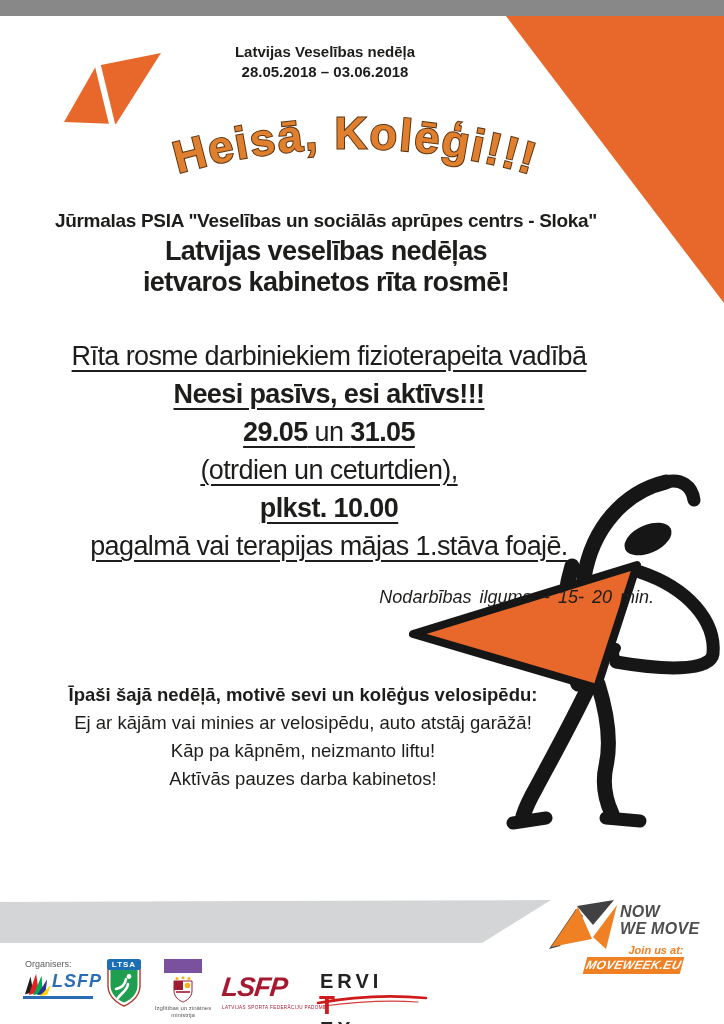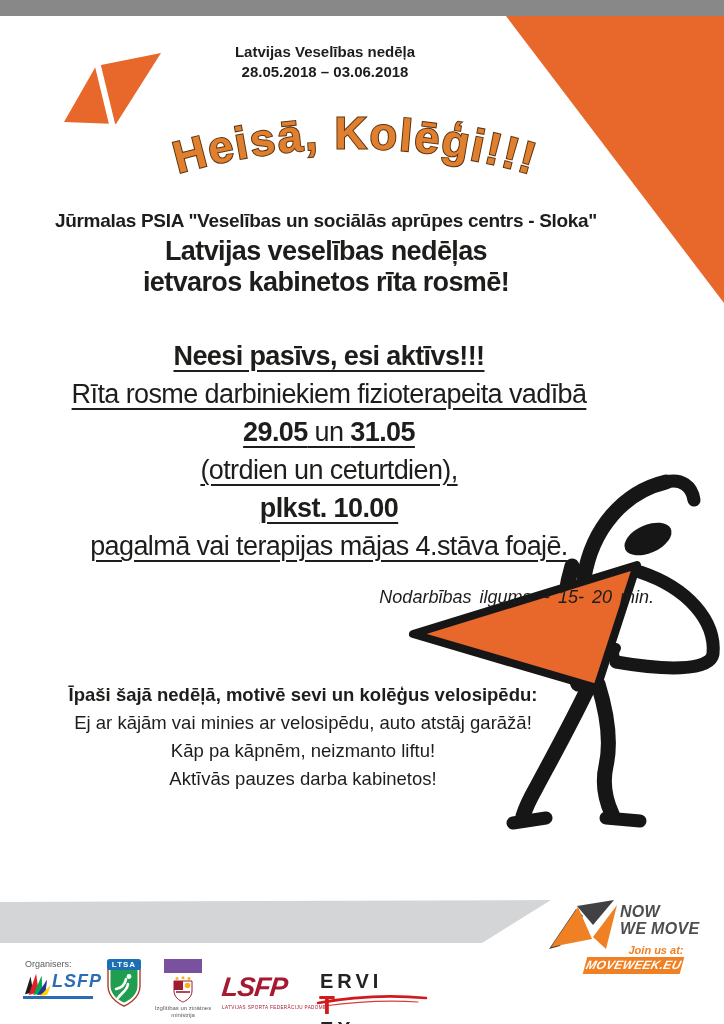--- a/index.html
+++ b/index.html
@@ -96,26 +96,26 @@
     </text>
   </svg>
 
   <div class="abs intro">
     <div class="intro-l1">Jūrmalas PSIA "Veselības un sociālās aprūpes centrs - Sloka"</div>
     <div class="intro-l2">Latvijas veselības nedēļas</div>
     <div class="intro-l2">ietvaros kabinetos rīta rosmē!</div>
   </div>
 
   <div class="abs sched">
+    <div class="u">Rīta rosme darbiniekiem fizioterapeita vadībā</div>
     <div class="u b">Neesi pasīvs, esi aktīvs!!!</div>
-    <div class="u">Rīta rosme darbiniekiem fizioterapeita vadībā</div>
     <div class="u"><span class="b">29.05</span><span> un </span><span class="b">31.05</span></div>
     <div class="u">(otrdien un ceturtdien),</div>
     <div class="u b">plkst. 10.00</div>
-    <div class="u">pagalmā vai terapijas mājas 4.stāva foajē.</div>
+    <div class="u">pagalmā vai terapijas mājas 1.stāva foajē.</div>
   </div>
 
   <div class="abs note">Nodarbības ilgums ~ 15- 20 min.</div>
 
   <div class="abs motiv">
     <div class="b">Īpaši šajā nedēļā, motivē sevi un kolēģus velosipēdu:</div>
     <div>Ej ar kājām vai minies ar velosipēdu, auto atstāj garāžā!</div>
     <div>Kāp pa kāpnēm, neizmanto liftu!</div>
     <div>Aktīvās pauzes darba kabinetos!</div>
   </div>

